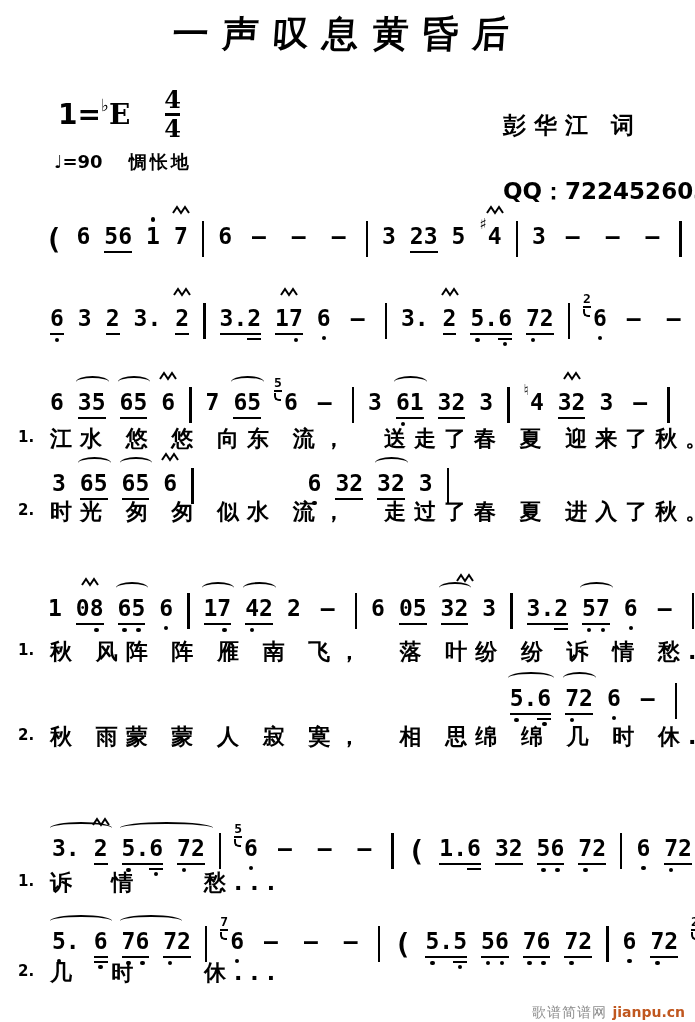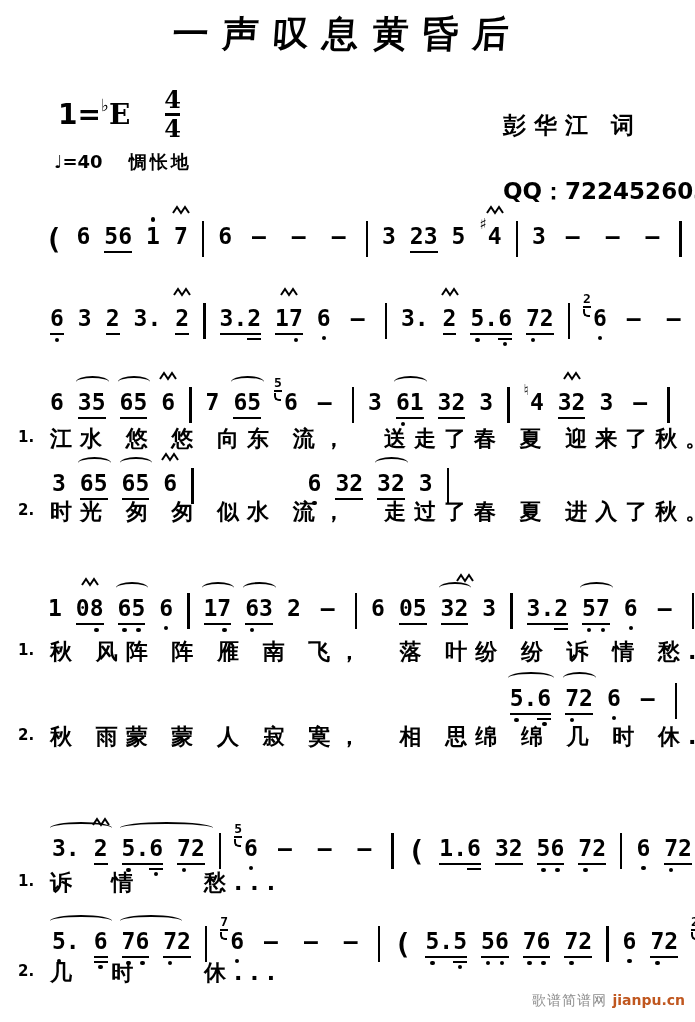--- a/index.html
+++ b/index.html
@@ -50,21 +50,21 @@
     border-bottom-left-radius:5px;margin-top:1px;}
   .acc{font-size:15px;font-weight:bold;margin-top:-9px;margin-right:1px;
     font-family:"DejaVu Sans",sans-serif;}
   .spc{display:inline-block;}
   
   .lrow{position:absolute;left:50px;white-space:pre;font-weight:bold;font-size:22px;
     letter-spacing:8px;}
   .verse{position:absolute;left:-32px;top:4px;font-size:15px;font-weight:bold;
     letter-spacing:0;}
   
-  .watermark{position:absolute;right:10px;bottom:12px;font-size:14px;}
+  .watermark{position:absolute;right:10px;bottom:0;font-size:14px;}
   .wm-cn{color:#8c8c8c;letter-spacing:1px;}
   .wm-site{color:#c0571f;font-weight:bold;}
 </style>
 </head>
 <body>
 
 <div class="sheet">
 
   <h1 class="title">一声叹息黄昏后</h1>
 
@@ -73,21 +73,21 @@
       <span class="flat">♭</span>
       <span>E</span>
     <span class="frac">
       <b>4</b>
         <i></i>
         <b>4</b>
     </span>
   </div>
 
   <div class="tempo">
-    <span>♩</span><span>=40</span><span class="mood">惆怅地</span>
+    <span>♩</span><span>=90</span><span class="mood">惆怅地</span>
   </div>
 
   <div class="credits">
     <div>彭 华 江　词</div>
     <div>QQ：722452603</div>
   </div>
 
   <div id="score">
       <div class="mrow" style="top: 200px; left: 45px;">
         <span class="tok paren">
@@ -323,21 +323,21 @@
           <span class="core"><span>65</span><i class="ln" style="bottom: -4px;"></i><i class="dot" style="bottom: -11px; left: calc(0.5ch - 2.2px);"></i><i class="dot" style="bottom: -11px; left: calc(1.5ch - 2.2px);"></i><i class="sl" style="left: -2px; width: calc(100% + 5px);"></i></span>
         </span>
         <span class="tok">
           <span class="core"><span>6</span><i class="dot" style="bottom: -9px; left: calc(0.5ch - 2.2px);"></i></span>
         </span>
         <span class="bl"></span>
         <span class="tok">
           <span class="core"><span>17</span><i class="ln" style="bottom: -4px;"></i><i class="dot" style="bottom: -11px; left: calc(1.5ch - 2.2px);"></i><i class="sl" style="left: -2px; width: calc(100% + 5px);"></i></span>
         </span>
         <span class="tok">
-          <span class="core"><span>63</span><i class="ln" style="bottom: -4px;"></i><i class="dot" style="bottom: -11px; left: calc(0.5ch - 2.2px);"></i><i class="sl" style="left: -2px; width: calc(100% + 5px);"></i></span>
+          <span class="core"><span>42</span><i class="ln" style="bottom: -4px;"></i><i class="dot" style="bottom: -11px; left: calc(0.5ch - 2.2px);"></i><i class="sl" style="left: -2px; width: calc(100% + 5px);"></i></span>
         </span>
         <span class="tok">
           <span class="core"><span>2</span></span>
         </span>
         <span class="tok dashTok">
           <span class="core"><span>–</span></span>
         </span>
         <span class="bl"></span>
         <span class="tok">
           <span class="core"><span>6</span></span>

